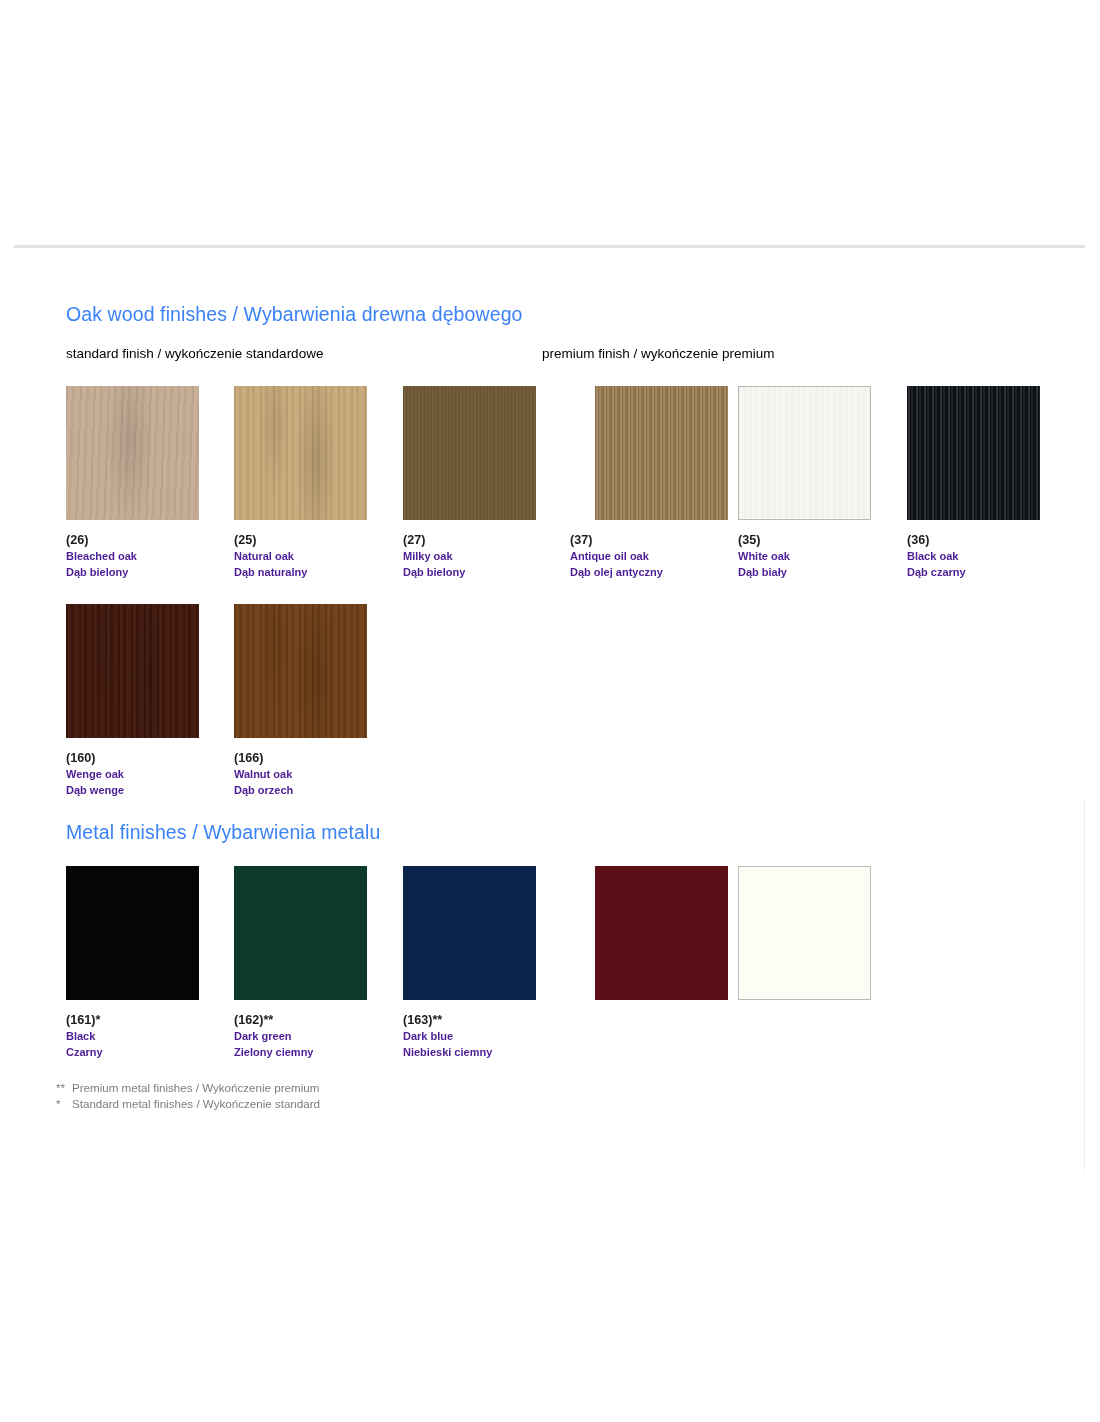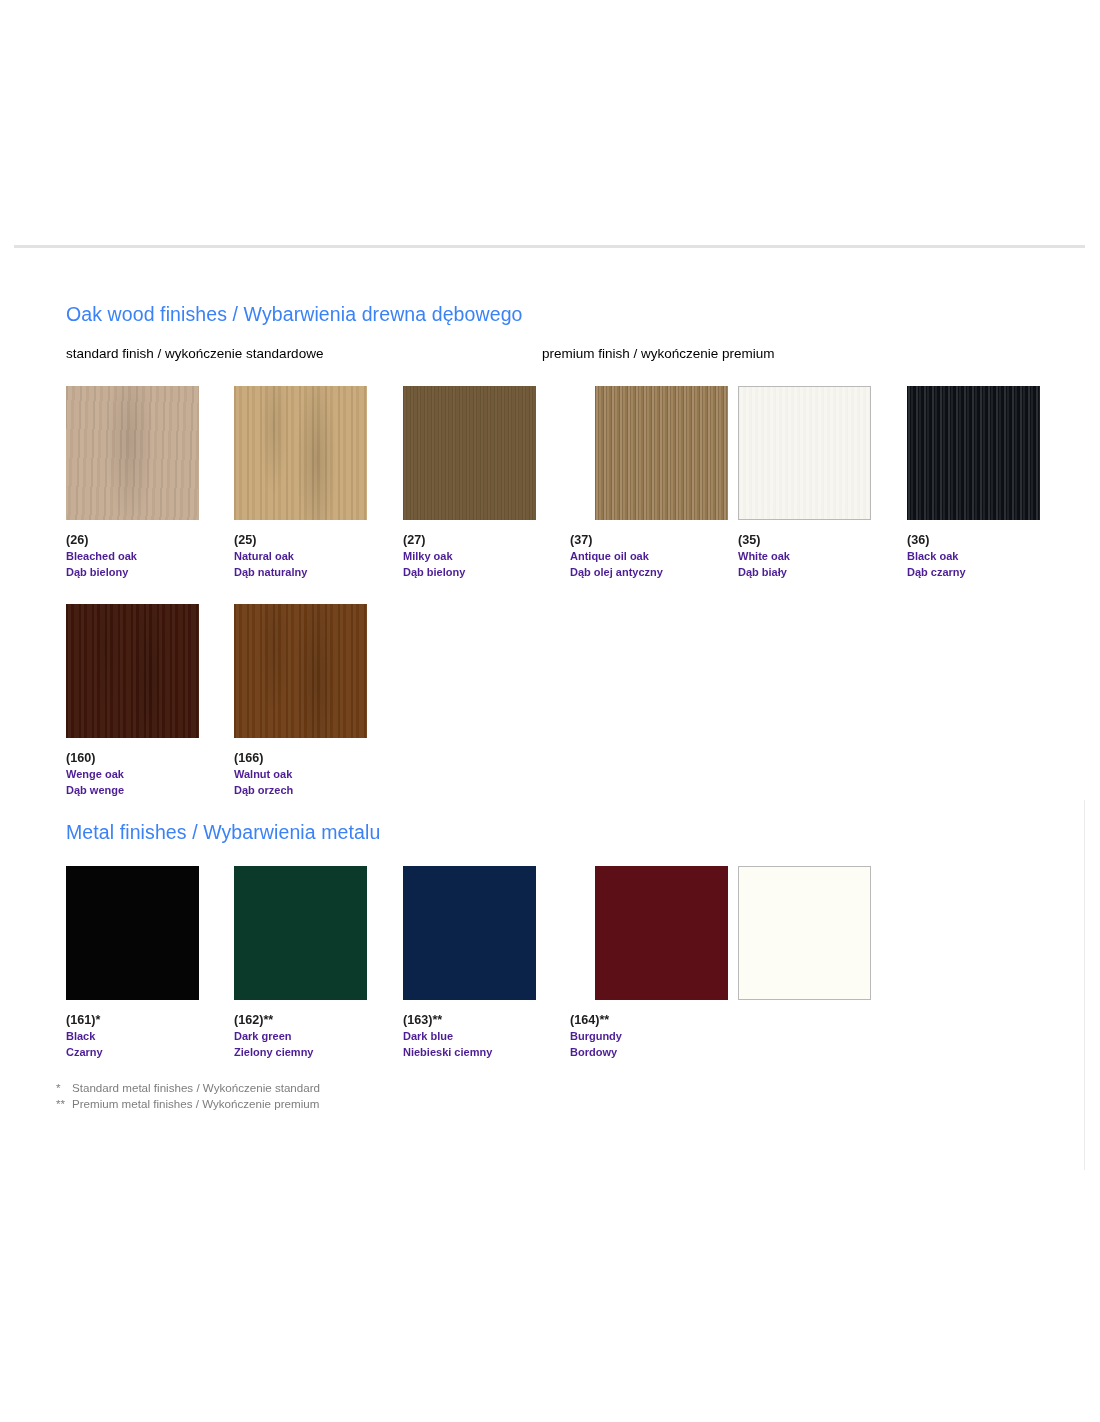--- a/index.html
+++ b/index.html
@@ -308,29 +308,24 @@
       <div class="cell c2">
         <div class="swatch" style="background: rgb(11, 35, 73);"></div>
         <div class="caption">
           <div class="code">(163)**</div>
           <div class="name-en">Dark blue</div>
           <div class="name-pl">Niebieski ciemny</div>
         </div>
       </div>
       <div class="cell c3">
         <div class="swatch" style="background: rgb(92, 15, 22);"></div>
-        <div class="caption">
-          <div class="code">(164)**</div>
-          <div class="name-en">Burgundy</div>
-          <div class="name-pl">Bordowy</div>
-        </div>
       </div>
       <div class="cell c4">
         <div class="swatch bordered" style="background: rgb(253, 253, 245);"></div>
       </div>
     </div>
 
 </div>
 
 <div class="footnotes" id="footnotes">
+    <div class="footnote"><span class="fn-mark">**</span><span>Premium metal finishes / Wykończenie premium</span></div>
     <div class="footnote"><span class="fn-mark">*</span><span>Standard metal finishes / Wykończenie standard</span></div>
-    <div class="footnote"><span class="fn-mark">**</span><span>Premium metal finishes / Wykończenie premium</span></div>
   </div>
 
 </body></html>

